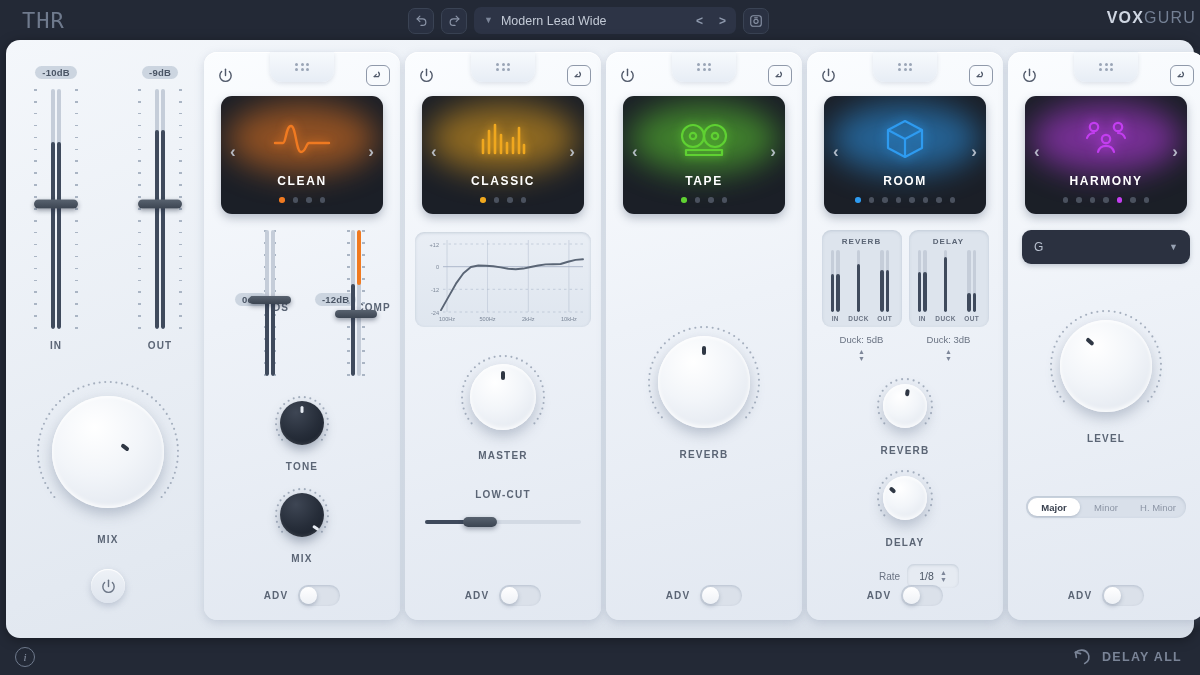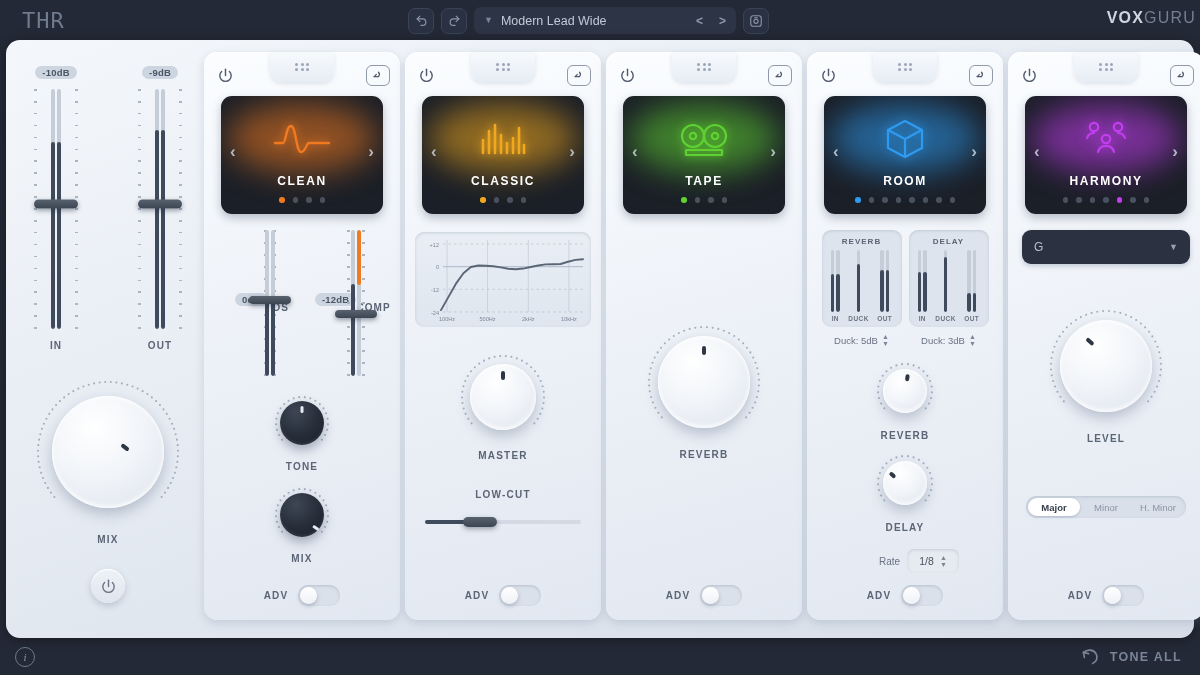--- a/index.html
+++ b/index.html
@@ -202,21 +202,21 @@
   .fxbox-row { display: flex; gap: 7px; margin-top: 16px; }
   .fxbox { width: 80px; border-radius: 9px; background: #dde4ed; box-shadow: inset 0 1px 3px rgba(130,145,167,.3); padding: 7px 5px 5px; }
   .fxbox .ttl { text-align: center; font-size: 8px; font-weight: 700; color: #5b6575; letter-spacing: 1px; margin-bottom: 6px; }
   .fxbox .groups { display: flex; justify-content: space-around; align-items: flex-end; height: 70px; }
   .fxg { display: flex; flex-direction: column; align-items: center; }
   .fxg .bars { display: flex; gap: 2px; height: 62px; align-items: flex-end; }
   .fxbar { position: relative; width: 3.5px; height: 62px; background: #c5cdd9; border-radius: 2px; overflow: hidden; }
   .fxbar .fill { position: absolute; left: 0; bottom: 0; width: 100%; background: #3f4a5c; border-radius: 2px; }
   .fxg .lb { font-size: 6.5px; font-weight: 700; color: #6a7383; letter-spacing: .4px; margin-top: 3px; }
   .duck-row { display: flex; gap: 7px; margin-top: 7px; }
-  .duck { width: 80px; display: flex; align-items: center; justify-content: center; gap: 4px; font-size: 9.5px; color: #6a7383; }
+  .duck { width: 80px; display: flex; align-items: center; gap: 4px; font-size: 9.5px; color: #6a7383; flex-direction: column; }
   .stepper { display: flex; flex-direction: column; gap: 1px; color: #7d8699; font-size: 7px; line-height: 6px; }
 
   
   .rate-row { display: flex; align-items: center; gap: 7px; margin-top: 16px; margin-left: 28px; }
   .rate-lbl { font-size: 10px; color: #6a7383; }
   .rate-box { width: 52px; height: 24px; border-radius: 7px; background: #e6ebf2; box-shadow: inset 0 1px 3px rgba(130,145,167,.35);
     display: flex; align-items: center; justify-content: center; gap: 6px; font-size: 10.5px; color: #4b5564; }
 
   
   .key-select {
@@ -1288,17 +1288,17 @@
   </div>
 
   <div class="bottombar">
     <div class="info-ico">i</div>
     <div class="reset-all">
       <svg width="20" height="17" viewBox="0 0 24 20" fill="none" stroke="currentColor" stroke-width="2" stroke-linecap="round" stroke-linejoin="round">
         <path d="M4 11 3 5"></path>
           <path d="M3 5.4C7 1 15 1.5 18 6.5c2.6 4.3 1 10-4 11.8"></path>
           <path d="M3 5l6 1.6"></path>
       </svg>
-      <span>TONE ALL</span>
+      <span>DELAY ALL</span>
     </div>
   </div>
 
 </div>
 
 </body></html>

